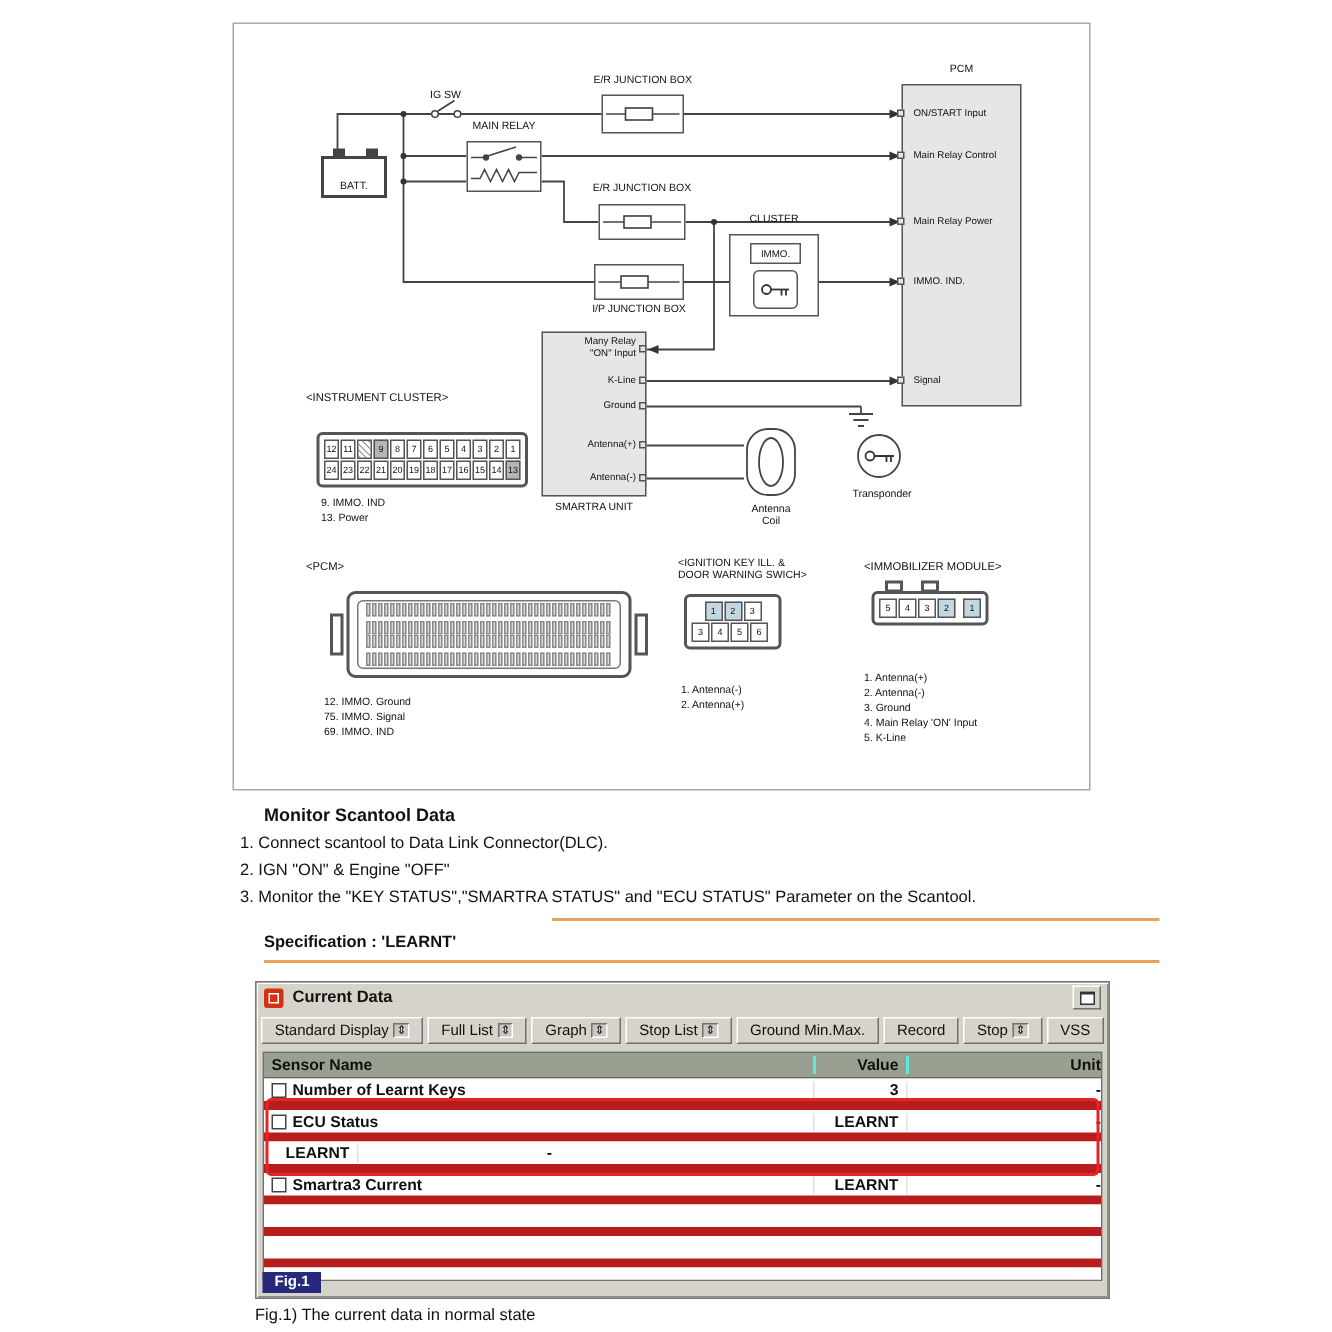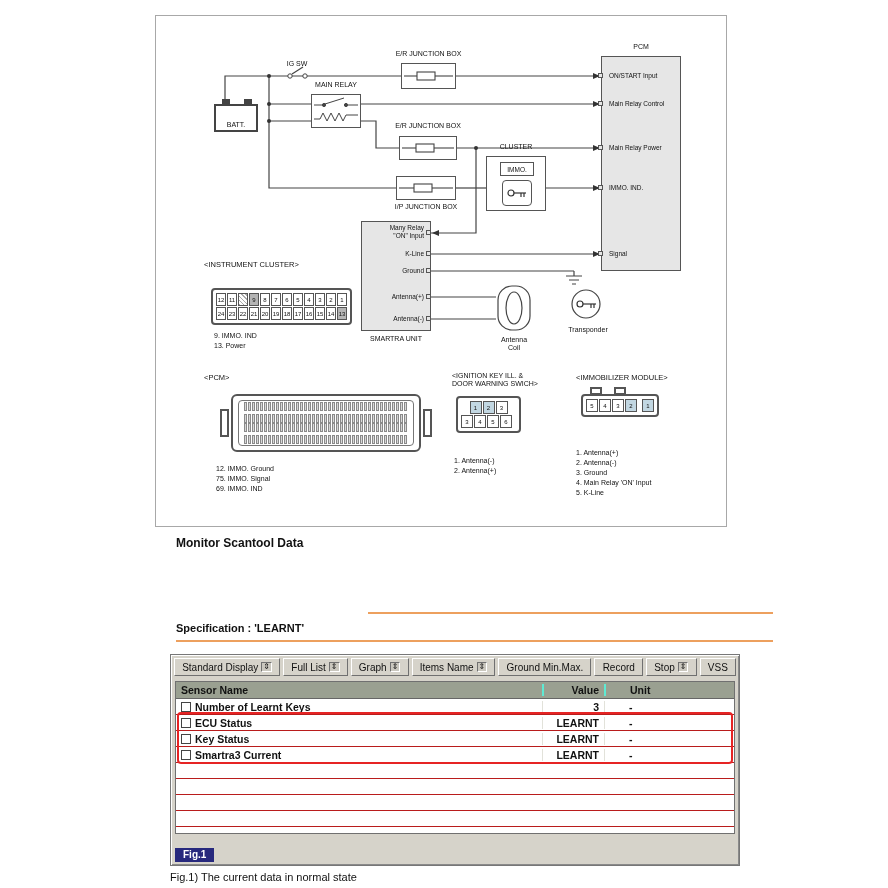--- a/index.html
+++ b/index.html
@@ -55,22 +55,22 @@
   .cd-icon span{display:block;width:5px;height:5px;border:1px solid #fff;background:#d23212;}
   .cd-title{font-size:11px;font-weight:bold;margin-left:6px;flex:1;}
   .win-btn{width:17px;height:14px;background:#d6d3ca;border:1px solid;border-color:#fff #707070 #707070 #fff;display:flex;align-items:center;justify-content:center;}
   .win-btn span{display:block;width:8px;height:6px;border:1px solid #333;border-top-width:2px;background:#fff;}
   .toolbar{display:flex;gap:3px;padding:1px 3px;height:22px;align-items:center;}
   .tb-btn{display:flex;align-items:center;justify-content:center;gap:3px;background:#d6d3ca;border:1px solid;border-color:#fff #707070 #707070 #fff;font-size:10px;font-family:"Liberation Sans",sans-serif;height:18px;padding:0 6px;flex:1 1 auto;white-space:nowrap;color:#111;}
   .spin{display:none;font-size:8px;line-height:8px;border:1px solid;border-color:#707070 #fff #fff #707070;background:#cac7be;padding:0 1px;}
   .tb-btn.dd .spin{display:inline-block;}
   .tablewrap{position:relative;margin:2px 4px;background:#fff;border:1px solid #707070;height:151px;overflow:hidden;}
   .thead{display:flex;height:16px;background:#9aa091;border-bottom:1px solid #666;font-size:10.5px;font-weight:bold;align-items:center;}
-  .trow{display:flex;height:15px;border-bottom:1px solid #b91c1c;font-size:10.5px;font-weight:bold;align-items:center;background:#fff;}
-  .cell{box-sizing:border-box;}
+  .trow{display:flex;height:15px;border-bottom:6px solid #b91c1c;font-size:10.5px;font-weight:bold;align-items:center;background:#fff;}
+  .cell{box-sizing:border-box;text-align:right;}
   .cell.name{flex:1;display:flex;align-items:center;padding-left:5px;overflow:hidden;}
   .cell.value{width:62px;text-align:right;padding-right:5px;border-left:1px solid #e2e2da;}
   .cell.unit{width:130px;padding-left:24px;border-left:1px solid #e2e2da;}
   .thead .cell.value,.thead .cell.unit{border-left:2px solid #5eead4;}
   .cb{width:8px;height:8px;border:1px solid #444;background:#fff;margin-right:4px;flex:0 0 auto;}
   .redbox{position:absolute;left:1px;right:1px;top:30px;height:48px;border:2px solid #e62424;border-radius:4px;pointer-events:none;z-index:5;}
   .figbadge{position:absolute;left:4px;bottom:3px;background:#27297d;color:#fff;font-size:10px;font-weight:bold;padding:1px 8px 2px 8px;}
   .caption{position:absolute;left:170px;top:871px;font-size:11px;}
 </style>
 </head>
@@ -493,44 +493,59 @@
 
     <div>1. Antenna(+)</div>
         <div>2. Antenna(-)</div>
         <div>3. Ground</div>
         <div>4. Main Relay 'ON' Input</div>
         <div>5. K-Line</div>
       </div>
   </div>
 
   <div class="heading">Monitor Scantool Data</div>
+  <div class="steps">
+
+  <div class="step">1. Connect scantool to Data Link Connector(DLC).</div>
+      <div class="step">2. IGN "ON" &amp; Engine "OFF"</div>
+      <div class="step">3. Monitor the "KEY STATUS","SMARTRA STATUS" and "ECU STATUS" Parameter on the Scantool.</div>
+    </div>
   <div class="rule1"></div>
   <div class="spec">Specification : 'LEARNT'</div>
   <div class="rule2"></div>
 
   <div class="panel">
+    <div class="titlebar">
+      <span class="cd-icon">
+          <span></span>
+        </span>
+      <span class="cd-title">Current Data</span>
+      <span class="win-btn">
+          <span></span>
+        </span>
+    </div>
     <div class="toolbar">
 
         <button class="tb-btn dd">
           <span>Standard Display</span>
           <span class="spin">⇕</span>
         </button>
 
         <button class="tb-btn dd">
           <span>Full List</span>
           <span class="spin">⇕</span>
         </button>
 
         <button class="tb-btn dd">
           <span>Graph</span>
           <span class="spin">⇕</span>
         </button>
 
         <button class="tb-btn dd">
-          <span>Items Name</span>
+          <span>Stop List</span>
           <span class="spin">⇕</span>
         </button>
 
         <button class="tb-btn">
           <span>Ground Min.Max.</span>
 
         </button>
 
         <button class="tb-btn">
           <span>Record</span>
@@ -567,24 +582,20 @@
           <div class="trow">
             <span class="cell name">
               <span class="cb"></span>
               <span>ECU Status</span>
             </span>
             <span class="cell value">LEARNT</span>
             <span class="cell unit">-</span>
           </div>
 
           <div class="trow">
-            <span class="cell name">
-              <span class="cb"></span>
-              <span>Key Status</span>
-            </span>
             <span class="cell value">LEARNT</span>
             <span class="cell unit">-</span>
           </div>
 
           <div class="trow">
             <span class="cell name">
               <span class="cb"></span>
               <span>Smartra3 Current</span>
             </span>
             <span class="cell value">LEARNT</span>

